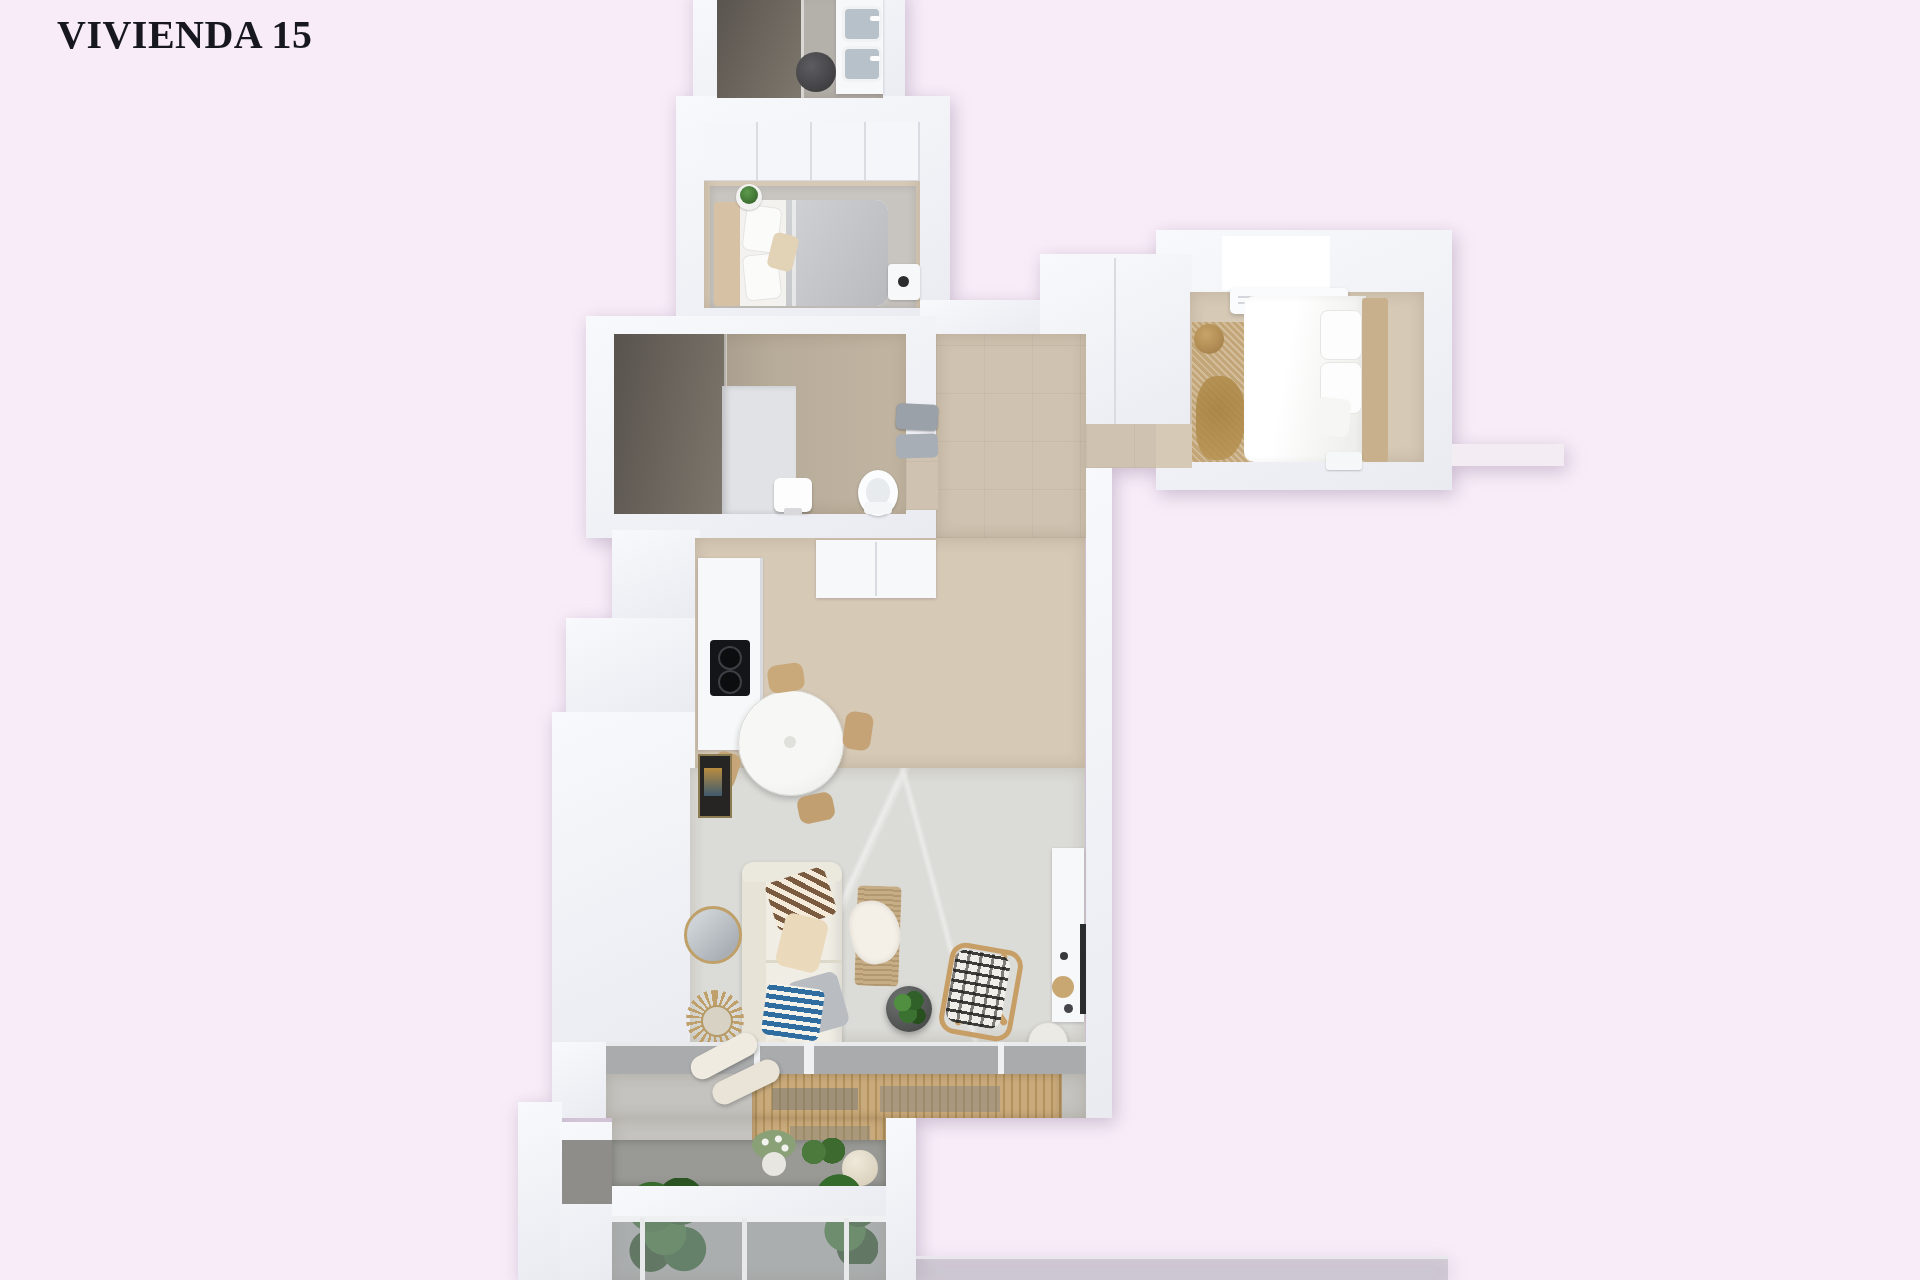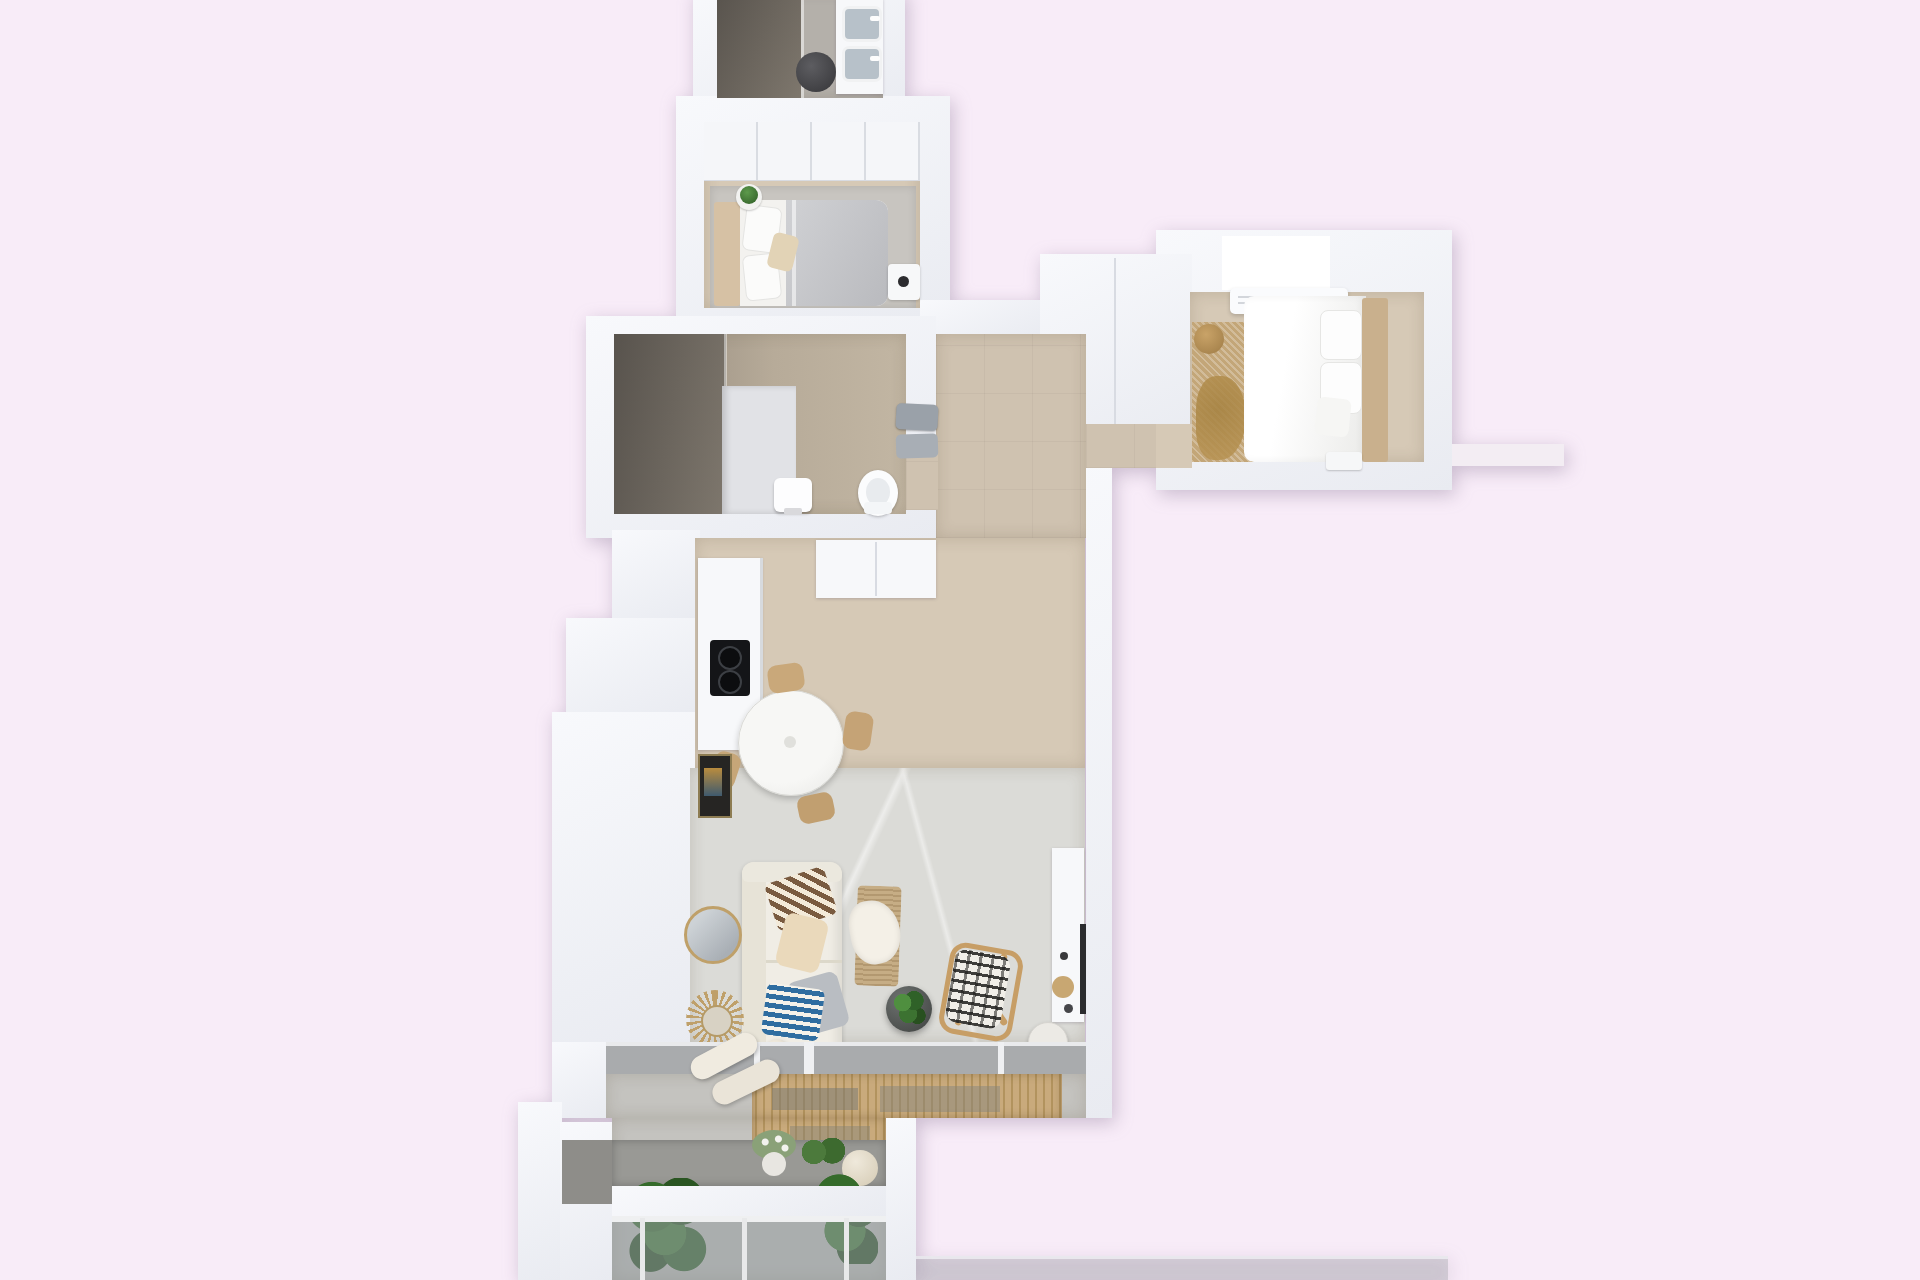--- a/index.html
+++ b/index.html
@@ -30,20 +30,21 @@
   .title{position:absolute;left:57px;top:-16px;font-size:40px;font-weight:700;letter-spacing:.5px}
   .subtitle{position:absolute;left:57px;top:24px;font-size:32px;font-weight:400}
   .circ{border-radius:50%}
   .mat{background:repeating-linear-gradient(90deg,var(--mat-a) 0 3px,var(--mat-b) 3px 5px,var(--mat-a) 5px 8px);box-shadow:inset 0 0 10px rgba(70,50,20,.3)}
 </style>
 </head>
 <body style="background: rgb(248, 236, 248); color: rgb(23, 23, 31);">
 
 <div id="canvas">
 
+  <h1 class="title">VIVIENDA 15</h1>
 
   <div id="plan">
 
     <div class="a w" style="left:693px;top:-10px;width:212px;height:130px"></div>
     <div class="a w" style="left:676px;top:96px;width:274px;height:234px"></div>
     <div class="a w" style="left:920px;top:300px;width:122px;height:36px"></div>
     <div class="a w" style="left:1156px;top:230px;width:296px;height:260px"></div>
     <div class="a" style="left:1452px;top:444px;width:112px;height:22px;background:#f3edf3"></div>
     <div class="a w" style="left:586px;top:316px;width:350px;height:222px"></div>
     <div class="a w" style="left:1040px;top:254px;width:152px;height:192px"></div>

